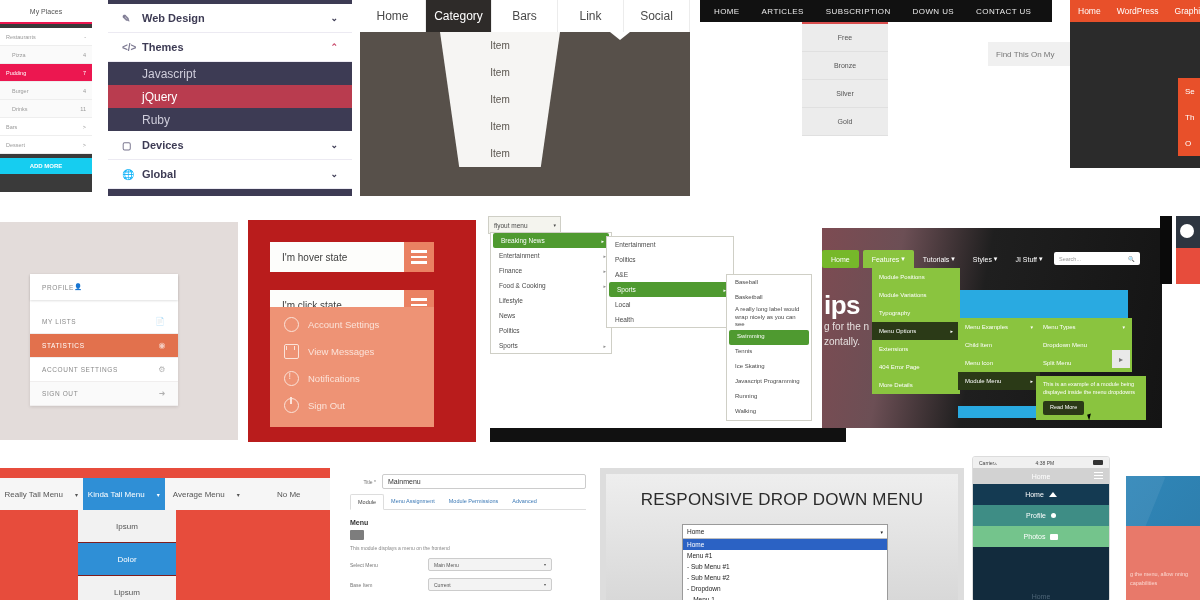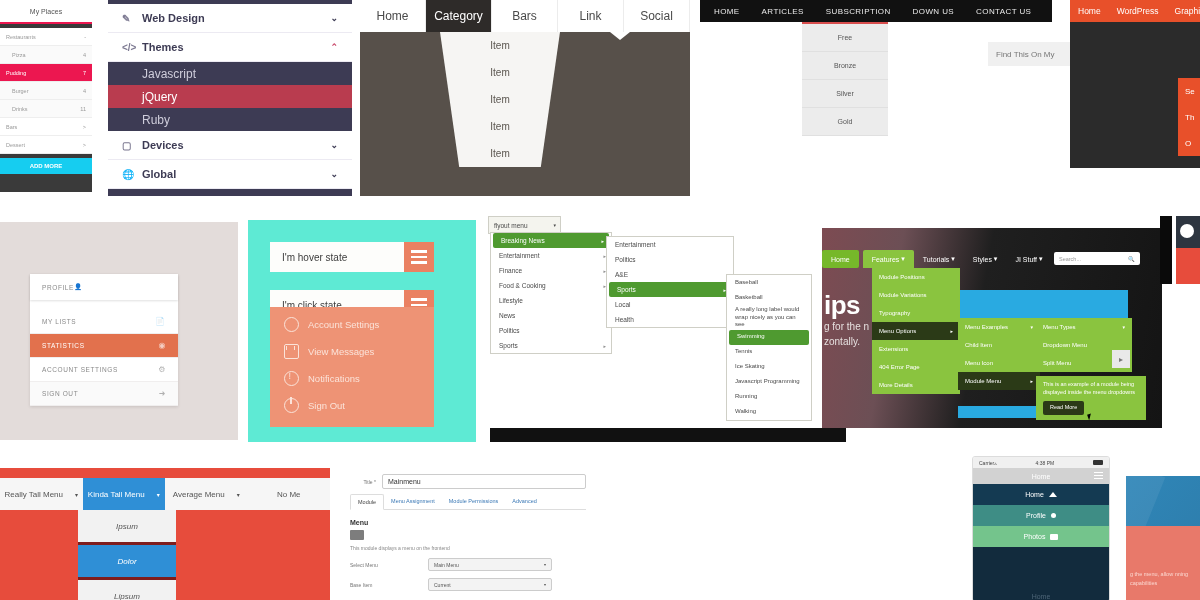--- a/index.html
+++ b/index.html
@@ -57,21 +57,21 @@
   
   #t-prof{left:0;top:222px;width:238px;height:218px;background:#e3dcda;}
   .prof-card{position:absolute;left:30px;top:52px;width:148px;background:#fff;box-shadow:0 1px 3px rgba(0,0,0,.12);}
   .prof-top{height:26px;background:#fff;display:flex;align-items:center;padding:0 12px;font-size:6.5px;color:#8a8a8a;letter-spacing:.6px;box-shadow:0 1px 2px rgba(0,0,0,.12);margin-bottom:10px;}
   .prof-row{height:23px;display:flex;align-items:center;padding:0 12px;font-size:6.5px;color:#8a8a8a;letter-spacing:.6px;border-bottom:1px solid #f0eeee;background:#fff;}
   .prof-row.alt{background:#fafafa;}
   .prof-row.on{background:#e2714d;color:#fff;}
   .prof-row .ic{margin-left:auto;font-size:8px;opacity:.65;}
 
   
-  #t-oc{left:248px;top:220px;width:228px;height:222px;background:#5eead4;}
+  #t-oc{left:248px;top:220px;width:228px;height:222px;background:#b91c1c;}
   .oc-bar{position:absolute;left:22px;width:164px;height:30px;background:#fdfdfb;display:flex;align-items:center;}
   .oc-bar .lbl{padding-left:12px;font-size:10px;color:#3d3d3d;}
   .oc-bar .burger{margin-left:auto;width:30px;height:30px;background:#ea8162;display:flex;flex-direction:column;justify-content:center;align-items:center;gap:3px;}
   .oc-bar .burger i{display:block;width:16px;height:2.5px;background:#fff;}
   .oc-panel{position:absolute;left:22px;top:87px;width:164px;background:#ee9375;padding:4px 0 8px;}
   .oc-panel .li{height:27px;display:flex;align-items:center;padding-left:14px;font-size:9.5px;color:#fbe3d9;gap:9px;}
   .oc-ic{width:13px;height:13px;border:1.4px solid #fbe3d9;border-radius:50%;display:inline-block;position:relative;flex:none;}
   .oc-ic.mail{border-radius:2px;}
   .oc-ic.mail:after{content:"";position:absolute;left:1px;top:1px;width:7px;height:4px;border-left:1.2px solid #fbe3d9;border-right:1.2px solid #fbe3d9;transform:rotate(0);}
   .oc-ic.bang:after{content:"!";position:absolute;left:3.4px;top:-1.5px;font-size:9px;color:#fbe3d9;}
@@ -130,21 +130,21 @@
   #t-pd .red{position:absolute;left:0;top:32px;width:24px;height:36px;background:#e74c3c;}
   #t-pdblk{left:1160px;top:216px;width:12px;height:68px;background:#0a0a0a;}
 
   
   #t-red{left:0;top:468px;width:330px;height:132px;background:#e74c3c;}
   .red-bar{display:flex;height:32px;margin-top:10px;}
   .red-bar .it{flex:1;display:flex;align-items:center;justify-content:center;gap:12px;background:#f6f6f6;font-size:8px;color:#555;}
   .red-bar .it.on{background:#2f8fd6;color:#fff;}
   .red-bar .car{font-size:6px;}
   .red-dd{position:absolute;left:78px;top:42px;width:98px;}
-  .red-dd .li{height:32px;display:flex;align-items:center;justify-content:center;font-size:8px;color:#555;background:#f2f2f2;border-bottom:3px solid #7f1d1d;font-style:italic;}
+  .red-dd .li{height:32px;display:flex;align-items:center;justify-content:center;font-size:8px;color:#555;background:#f2f2f2;border-bottom:1px solid #7f1d1d;}
   .red-dd .li.on{background:#2f8fd6;color:#fff;}
 
   
   #t-form{left:340px;top:468px;width:256px;height:132px;background:#fff;}
   .fm-row{display:flex;align-items:center;gap:6px;padding:6px 10px 0;}
   .fm-lab{font-size:5px;color:#777;width:26px;text-align:right;}
   .fm-inp{flex:1;height:13px;border:1px solid #ccc;border-radius:2px;display:flex;align-items:center;padding-left:5px;font-size:7px;color:#333;}
   .fm-tabs{display:flex;gap:0;margin:5px 10px 0;border-bottom:1px solid #ddd;}
   .fm-tabs .tb{font-size:5.5px;color:#3a78b5;padding:4px 7px;}
   .fm-tabs .tb.on{color:#444;border:1px solid #ddd;border-bottom:1px solid #fff;margin-bottom:-1px;border-radius:2px 2px 0 0;}
@@ -544,20 +544,38 @@
     </div>
     <div class="fm-srow">
       <span class="fm-slab">Base Item</span>
       <span class="fm-sel">
           <span>Current</span>
           <span class="c">▾</span>
         </span>
     </div>
   </div>
 
+  <div class="tile" id="t-resp">
+    <div class="inner">
+      <div class="resp-title">RESPONSIVE DROP DOWN MENU</div>
+      <div class="resp-sel">
+        <div class="cur">
+            <span>Home</span>
+            <span class="c">▾</span>
+          </div>
+        <div class="li on">Home</div>
+        <div class="li">Menu #1</div>
+        <div class="li">- Sub Menu #1</div>
+        <div class="li">- Sub Menu #2</div>
+        <div class="li">- Dropdown</div>
+        <div class="li">-- Menu 1</div>
+
+      </div>
+    </div>
+  </div>
 
   <div class="tile" id="t-ph">
     <div class="ph-status">
       <span>Carrier</span>
       <span>▵</span>
       <span class="mid">4:38 PM</span>
       <span class="bat"></span>
     </div>
     <div class="ph-head">
       <span>Home</span>

